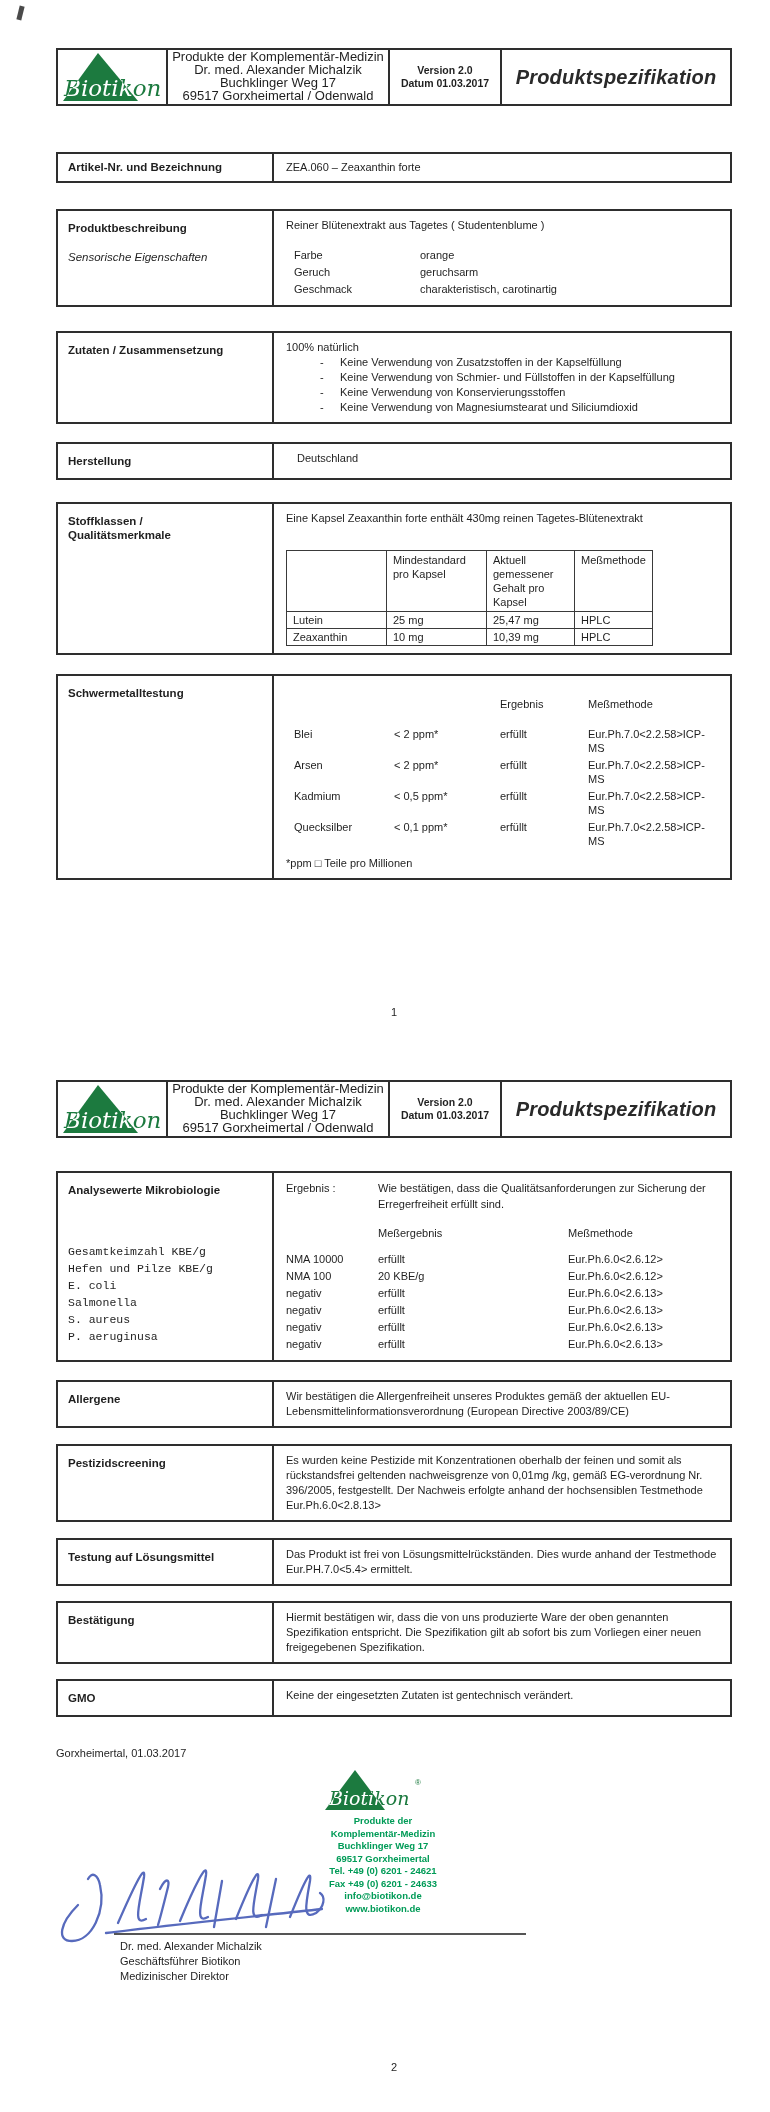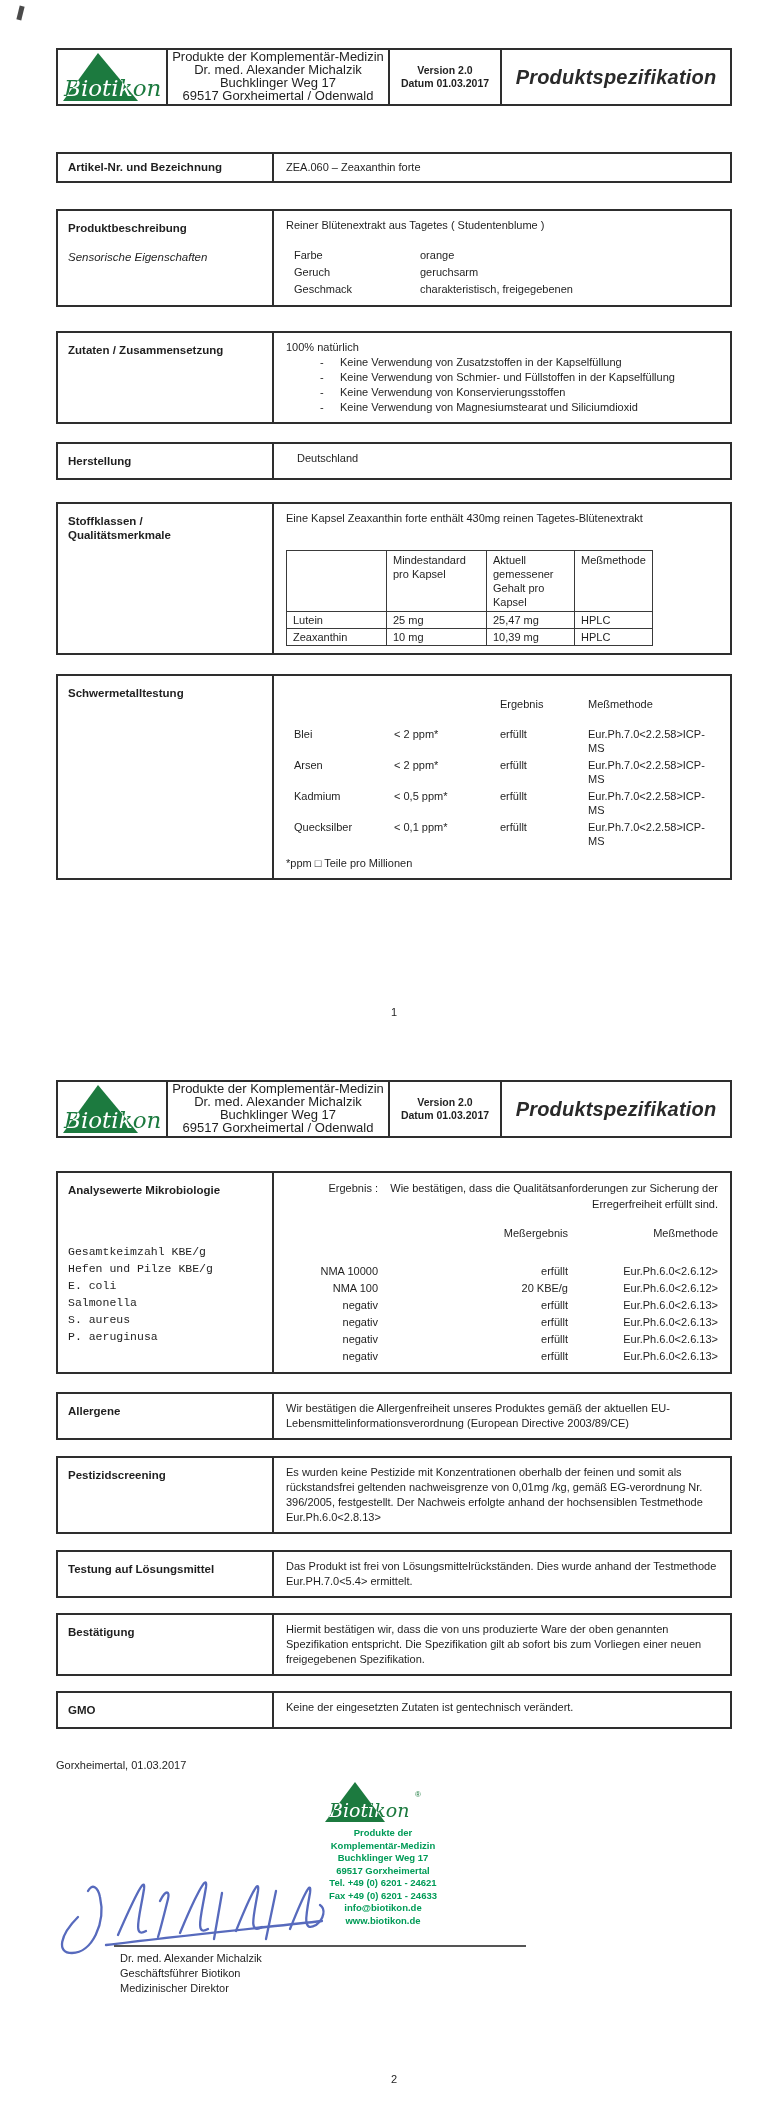--- a/index.html
+++ b/index.html
@@ -65,24 +65,24 @@
   .spec-table .c-act { width:88px; }  .spec-table .c-met { width:78px; }
   .spec-table tr.data td { padding:1px 6px; }
 
   
   .sm-row { display:grid; grid-template-columns:100px 106px 88px 1fr; padding-left:8px; line-height:14px; }
   .sm-head { margin-top:14px; margin-bottom:16px; }
   .sm-data { min-height:30px; margin-bottom:1px; }
   .sm-foot { margin-top:6px; padding-left:0; }
 
   
-  .mk-row { display:grid; grid-template-columns:92px 190px 1fr; line-height:17px;text-align:right; }
+  .mk-row { display:grid; grid-template-columns:92px 190px 1fr; line-height:17px; }
   .mk-ergtext { grid-column:2 / 4; max-width:340px; line-height:16px; }
   .mk-head { margin-top:13px; }
-  .mk-first { margin-top:21px; }
+  .mk-first { margin-top:9px; }
   .organisms { font-weight:normal; margin-top:46px; line-height:17px;font-family:Liberation Mono, monospace; }
 
   .pagenum { width:676px; text-align:center; font-size:11px; }
   .pagenum.p1 { margin-top:126px; }
   .pagenum.p2 { margin-top:64px; }
 
   .place-date { margin-top:30px; font-size:11px; }
 
   
   .sig-area { position:relative; height:232px; margin-top:6px; }
@@ -144,21 +144,21 @@
           <div class="kv">
             <span>Farbe</span>
             <span>orange</span>
           </div>
           <div class="kv">
             <span>Geruch</span>
             <span>geruchsarm</span>
           </div>
           <div class="kv">
             <span>Geschmack</span>
-            <span>charakteristisch, freigegebenen</span>
+            <span>charakteristisch, carotinartig</span>
           </div>
         </div>
       </div>
     </div>
 
     <div class="box m-zutaten">
       <div class="label-cell">Zutaten / Zusammensetzung</div>
       <div class="content-cell">
         <div>100% natürlich</div>
         <div class="bullet">

